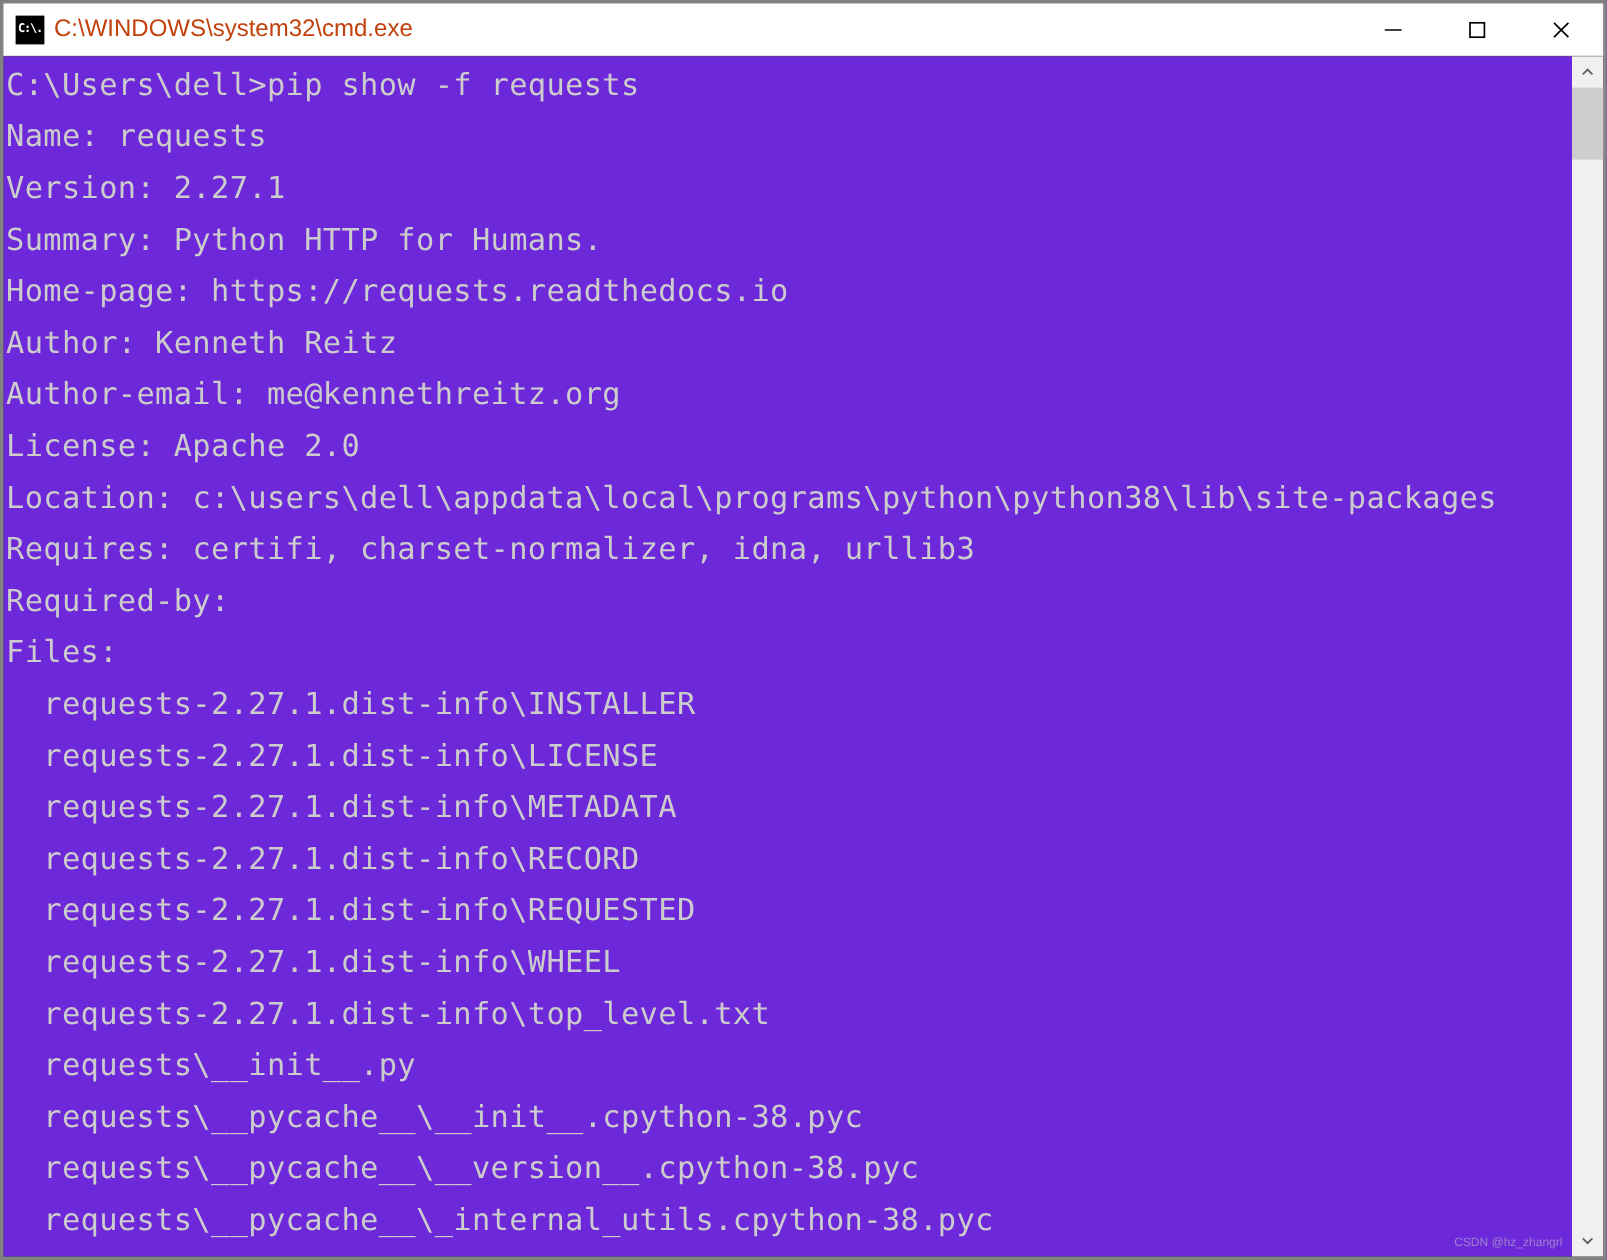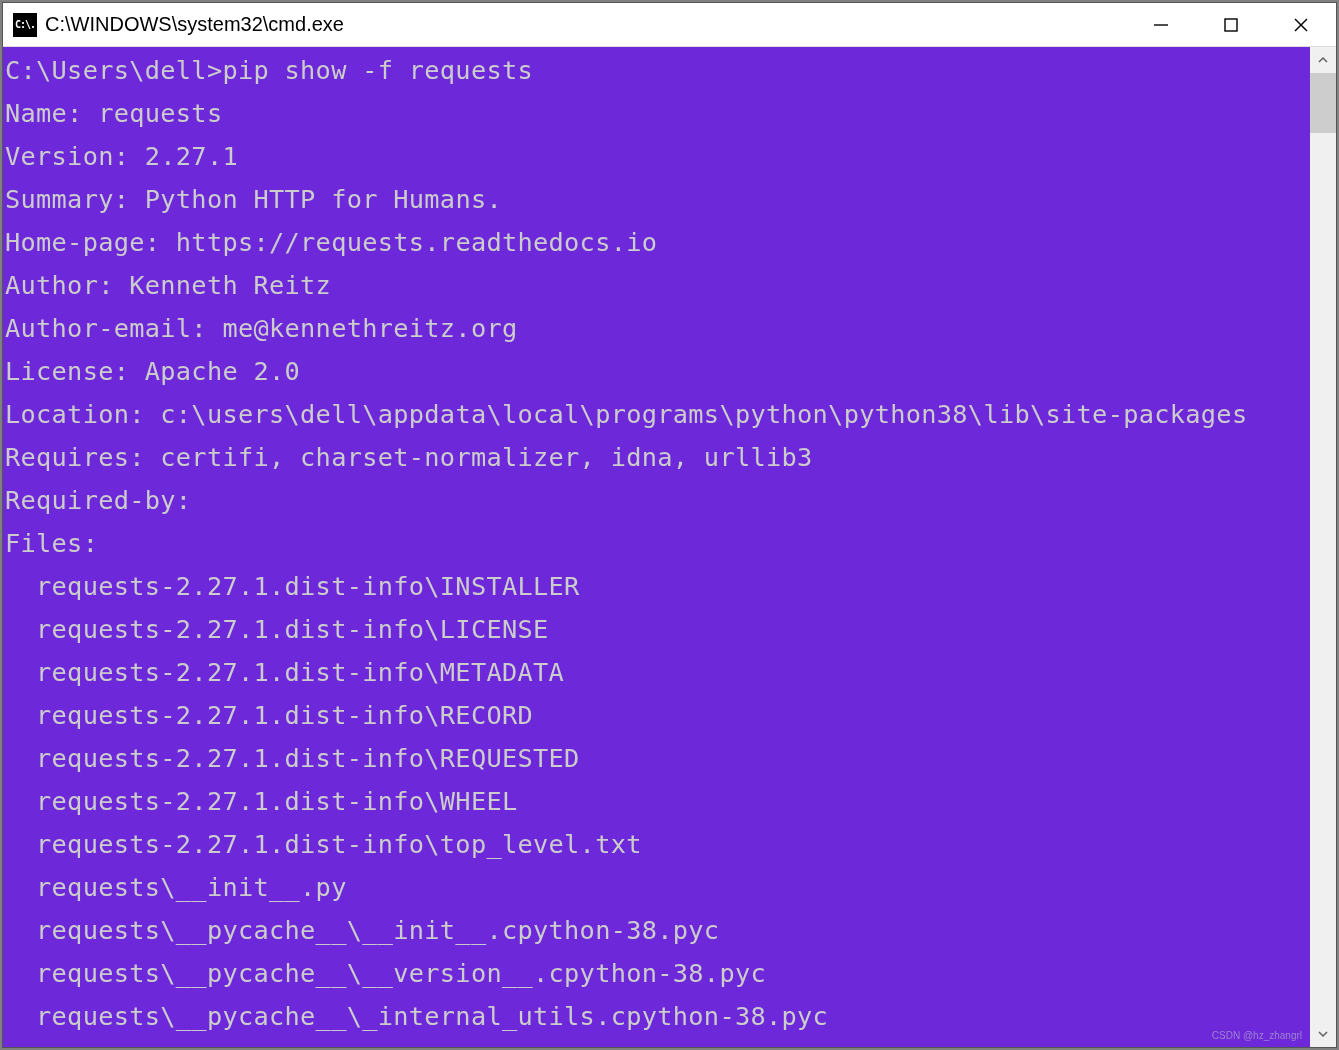--- a/index.html
+++ b/index.html
@@ -44,21 +44,21 @@
       justify-content: center;
       font-size: 10px;
       font-family: monospace;
       color: #fff;
       font-weight: bold;
       letter-spacing: -1px;
     }
     .titlebar-text {
       flex: 1;
       font-size: 20px;
-      color: #000000;
+      color: #c2410c;
       font-family: "Segoe UI", sans-serif;
     }
     .titlebar-buttons {
       display: flex;
       height: 100%;
     }
     .titlebar-btn {
       width: 70px;
       height: 100%;
       display: flex;

